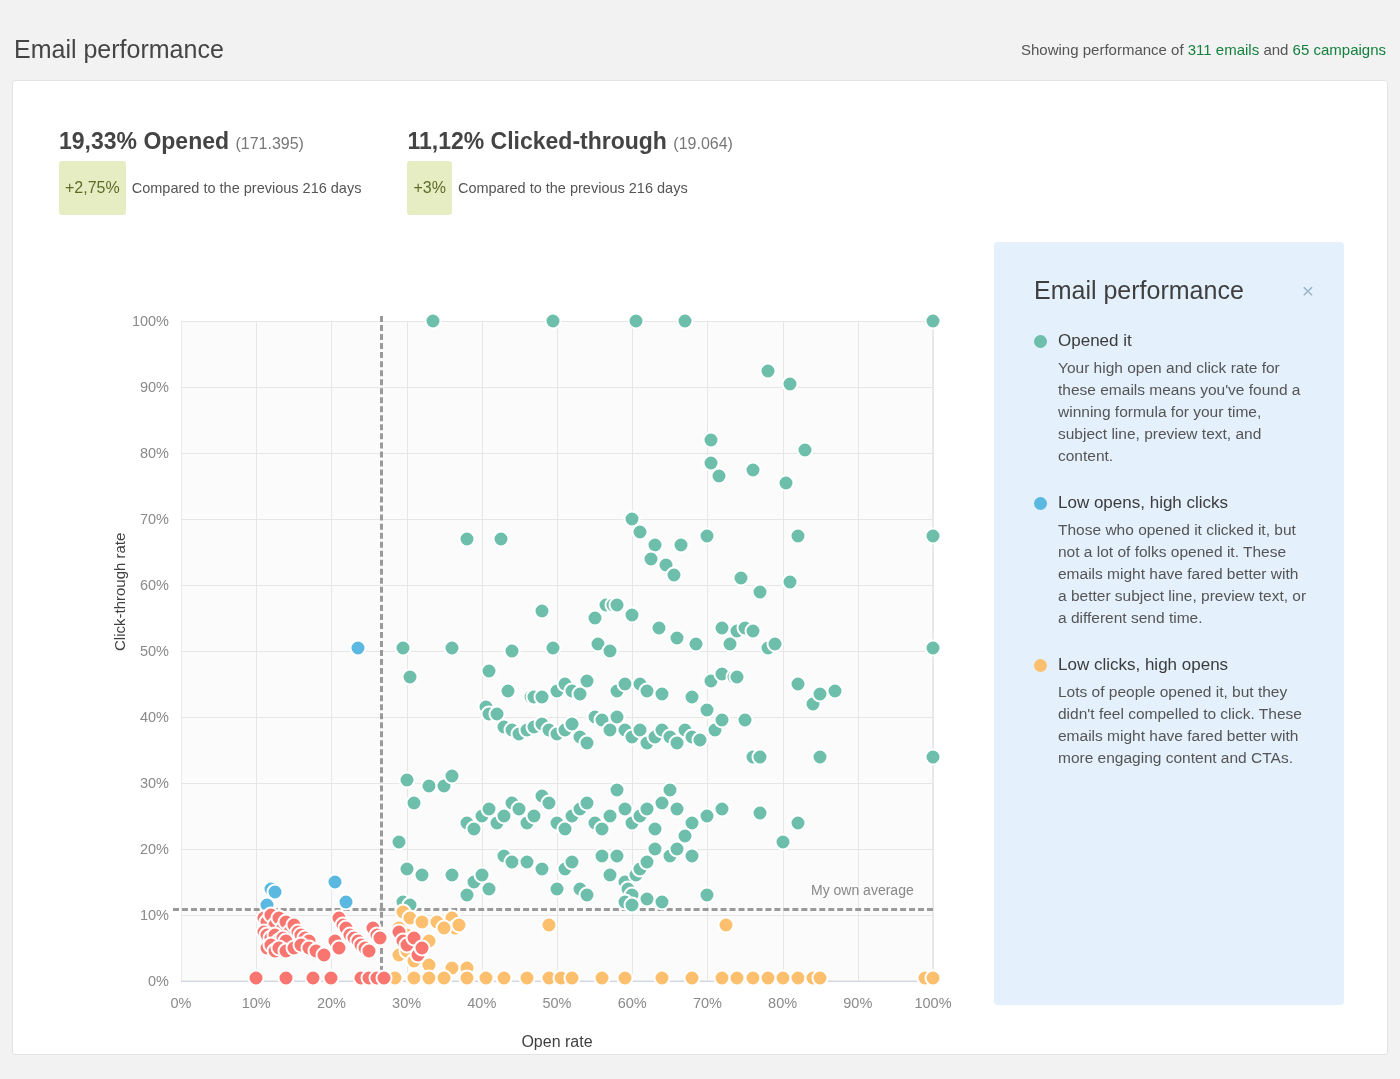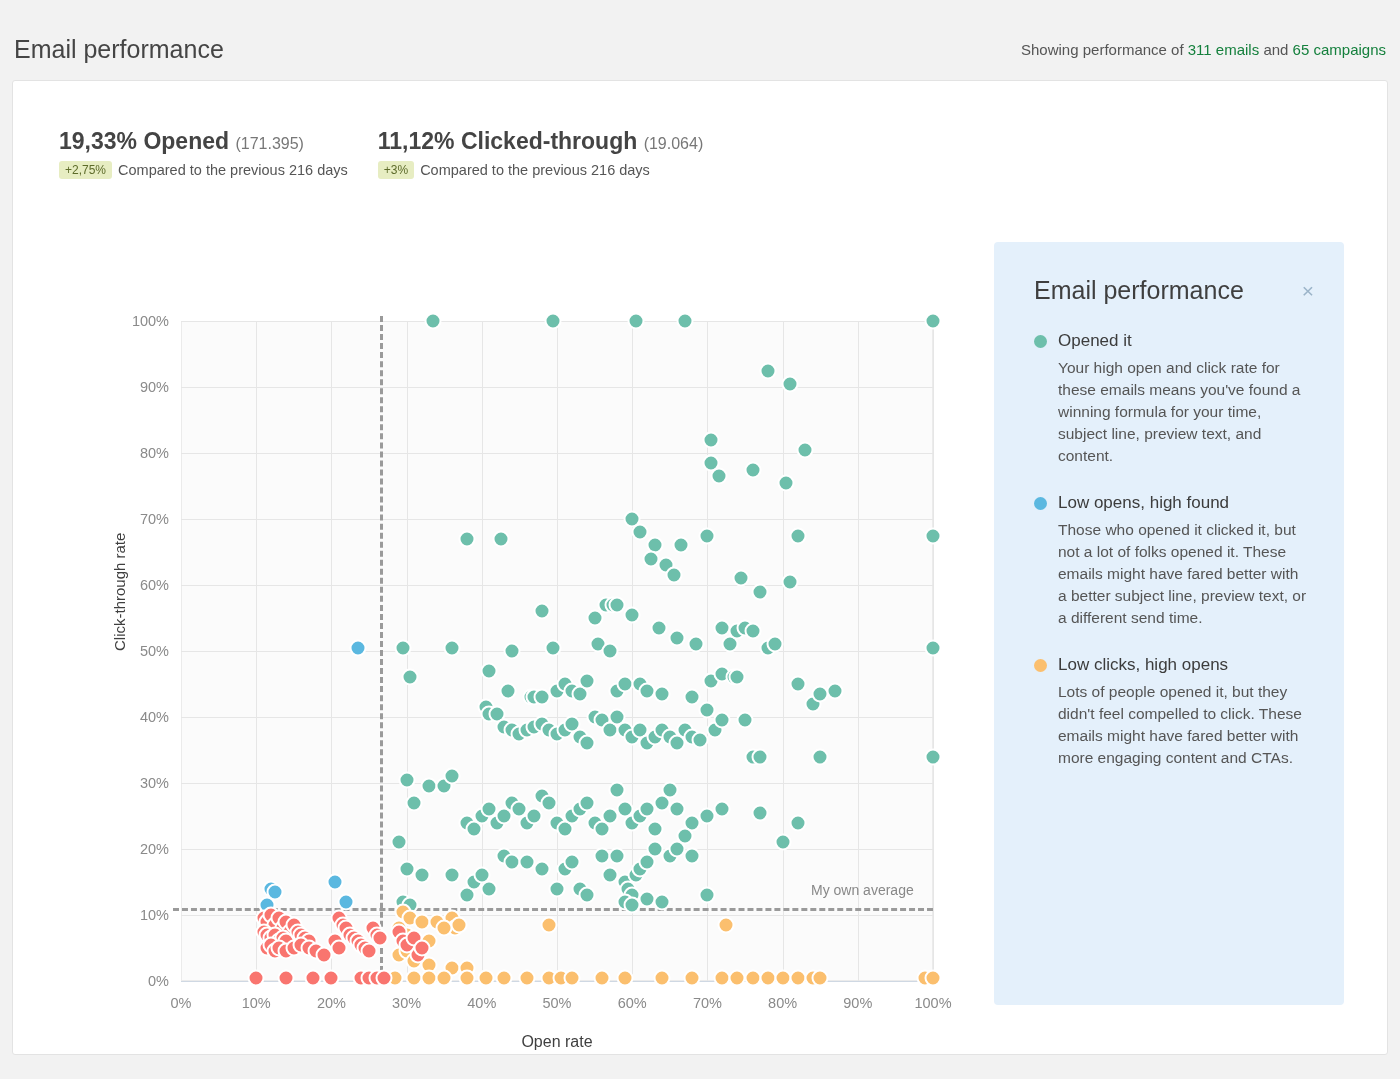--- a/index.html
+++ b/index.html
@@ -27,29 +27,29 @@
     position: absolute; left: 12px; top: 80px;
     width: 1376px; height: 975px;
     background: #ffffff;
     border: 1px solid #e3e3e3;
     border-radius: 3px;
   }
 
   
   .stats {
     position: absolute; left: 46px; top: 47px;
-    display: flex; gap: 0px; align-items: flex-start;
+    display: flex; gap: 16px; align-items: flex-start;
   }
   .stat { margin-right: 30px; }
   .stat-head { font-size: 23px; font-weight: bold; color: #444; white-space: nowrap; }
   .stat-head .count { font-size: 16px; font-weight: normal; color: #777; }
   .stat-sub { margin-top: 6px; font-size: 14.5px; color: #555; white-space: nowrap; display: flex; align-items: center; }
   .badge {
     background: #e7edc2; color: #5d6b2a;
-    font-size: 12px; padding: 2px 6px; border-radius: 3px; margin-right: 6px;
+    font-size: 16px; padding: 18px 6px; border-radius: 3px; margin-right: 6px;
   }
 
   
   .toggle {
     position: absolute; right: 44px; top: 52px;
     display: flex; border-radius: 4px; overflow: hidden;
     box-shadow: 0 1px 1px rgba(0,0,0,0.06);
   }
   .toggle button {
     font-family: "Liberation Sans", sans-serif;
@@ -533,21 +533,21 @@
           <div class="legend-item">
             <div class="legend-head">
               <span class="legend-dot" style="background: rgb(109, 191, 171);"></span>
               <span class="legend-name">Opened it</span>
             </div>
             <div class="legend-desc">Your high open and click rate for these emails means you've found a winning formula for your time, subject line, preview text, and content.</div>
           </div>
           <div class="legend-item">
             <div class="legend-head">
               <span class="legend-dot" style="background: rgb(91, 184, 224);"></span>
-              <span class="legend-name">Low opens, high found</span>
+              <span class="legend-name">Low opens, high clicks</span>
             </div>
             <div class="legend-desc">Those who opened it clicked it, but not a lot of folks opened it. These emails might have fared better with a better subject line, preview text, or a different send time.</div>
           </div>
           <div class="legend-item">
             <div class="legend-head">
               <span class="legend-dot" style="background: rgb(251, 191, 110);"></span>
               <span class="legend-name">Low clicks, high opens</span>
             </div>
             <div class="legend-desc">Lots of people opened it, but they didn't feel compelled to click. These emails might have fared better with more engaging content and CTAs.</div>
           </div>

